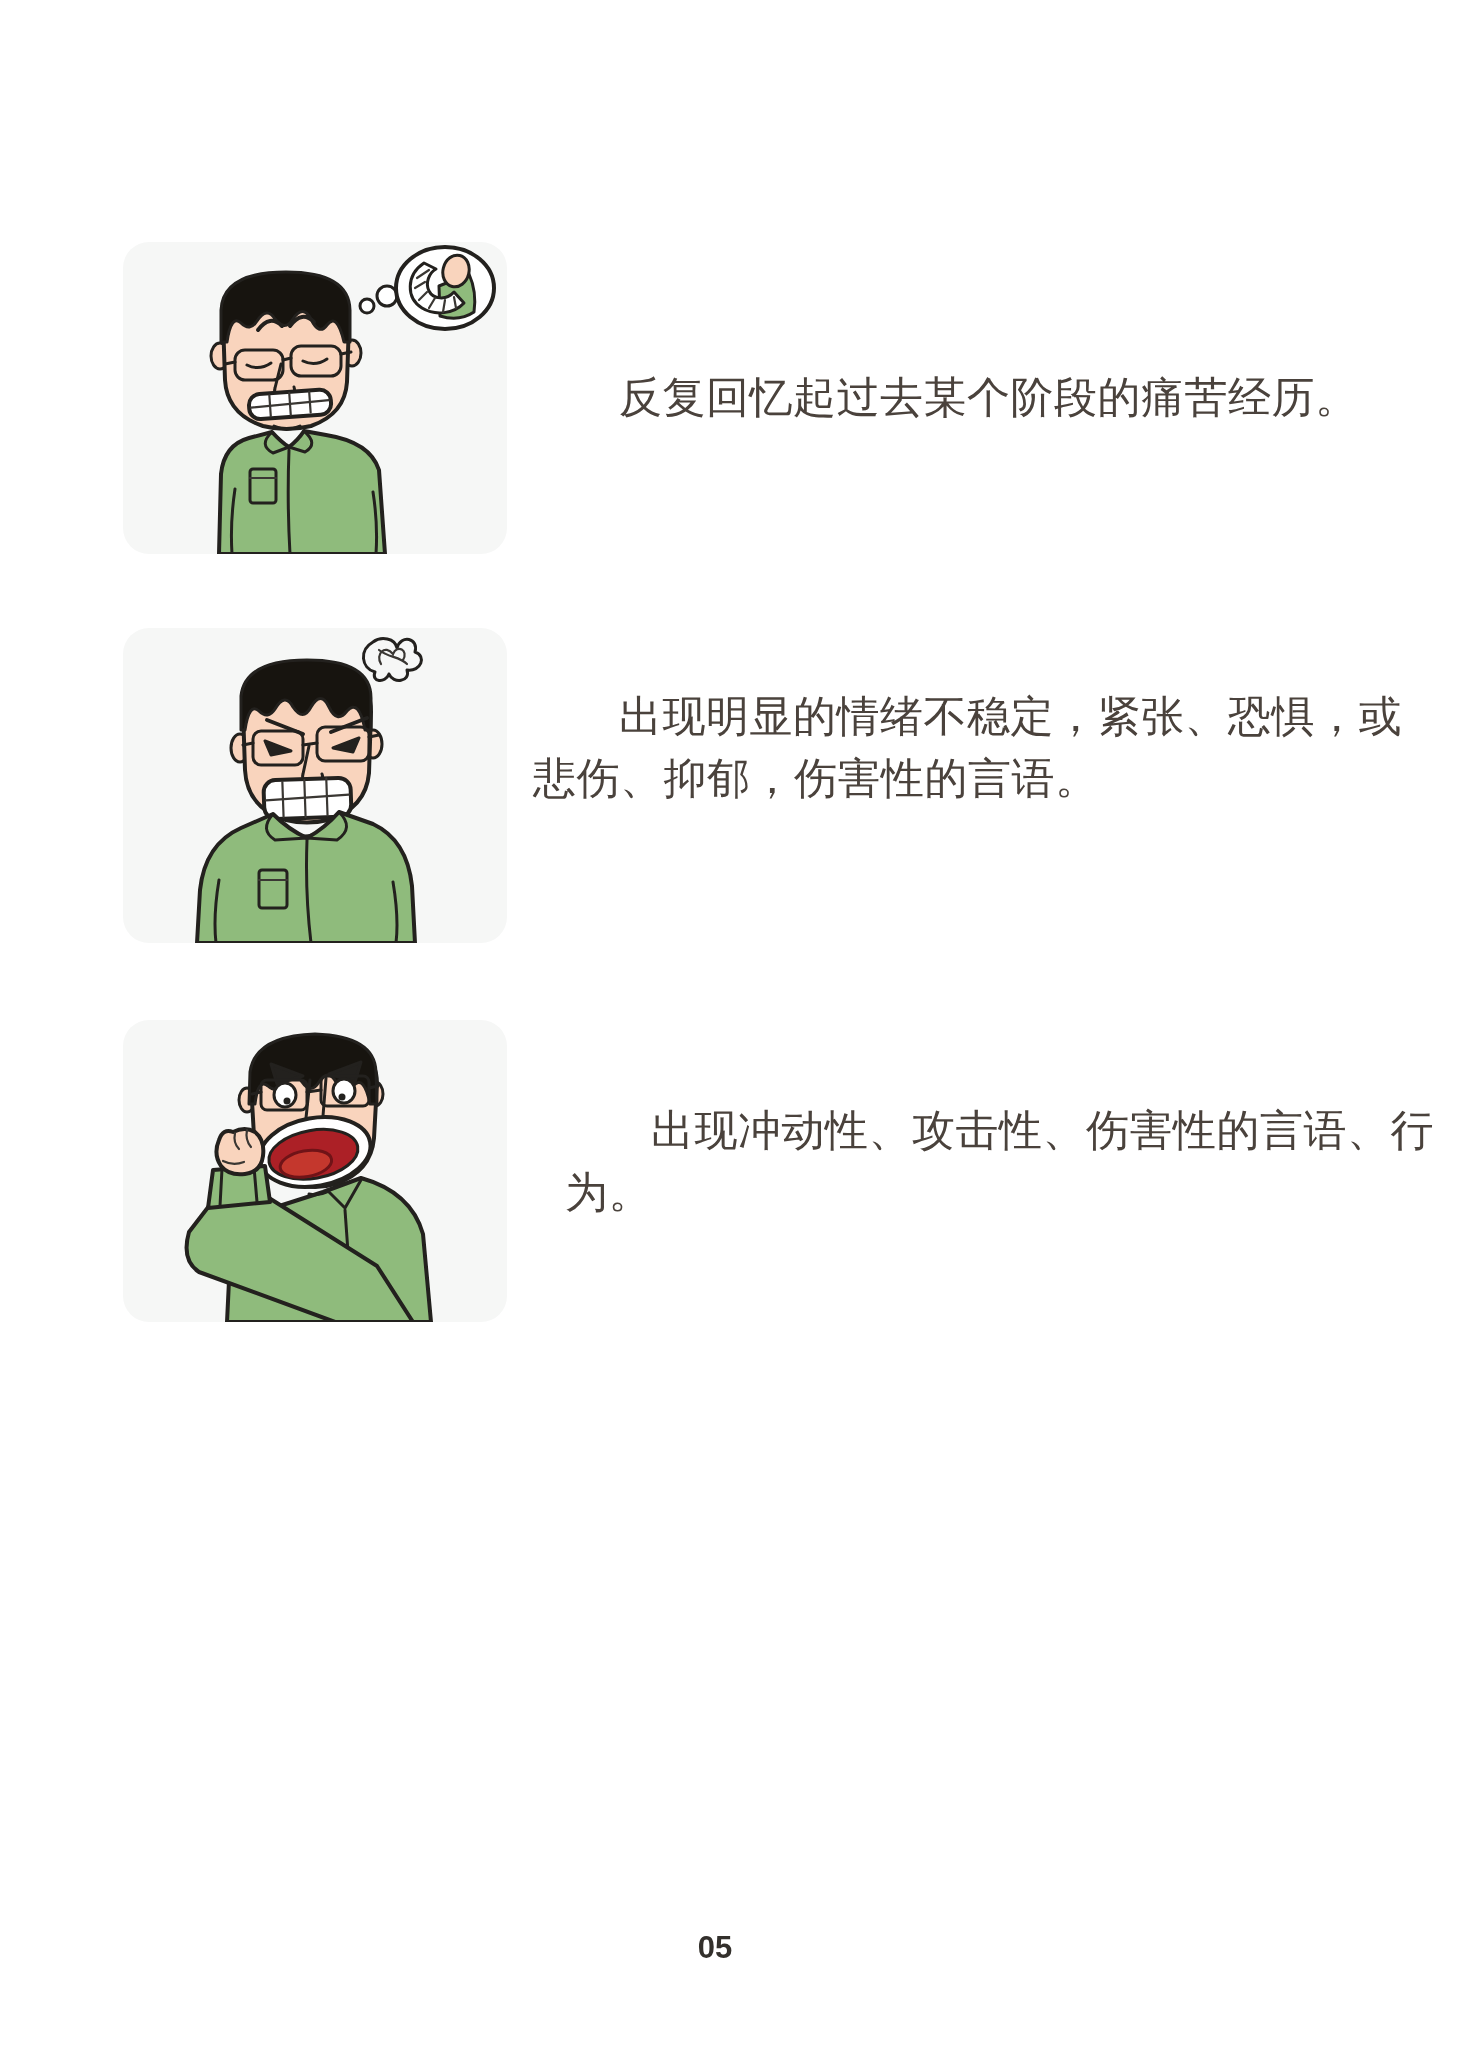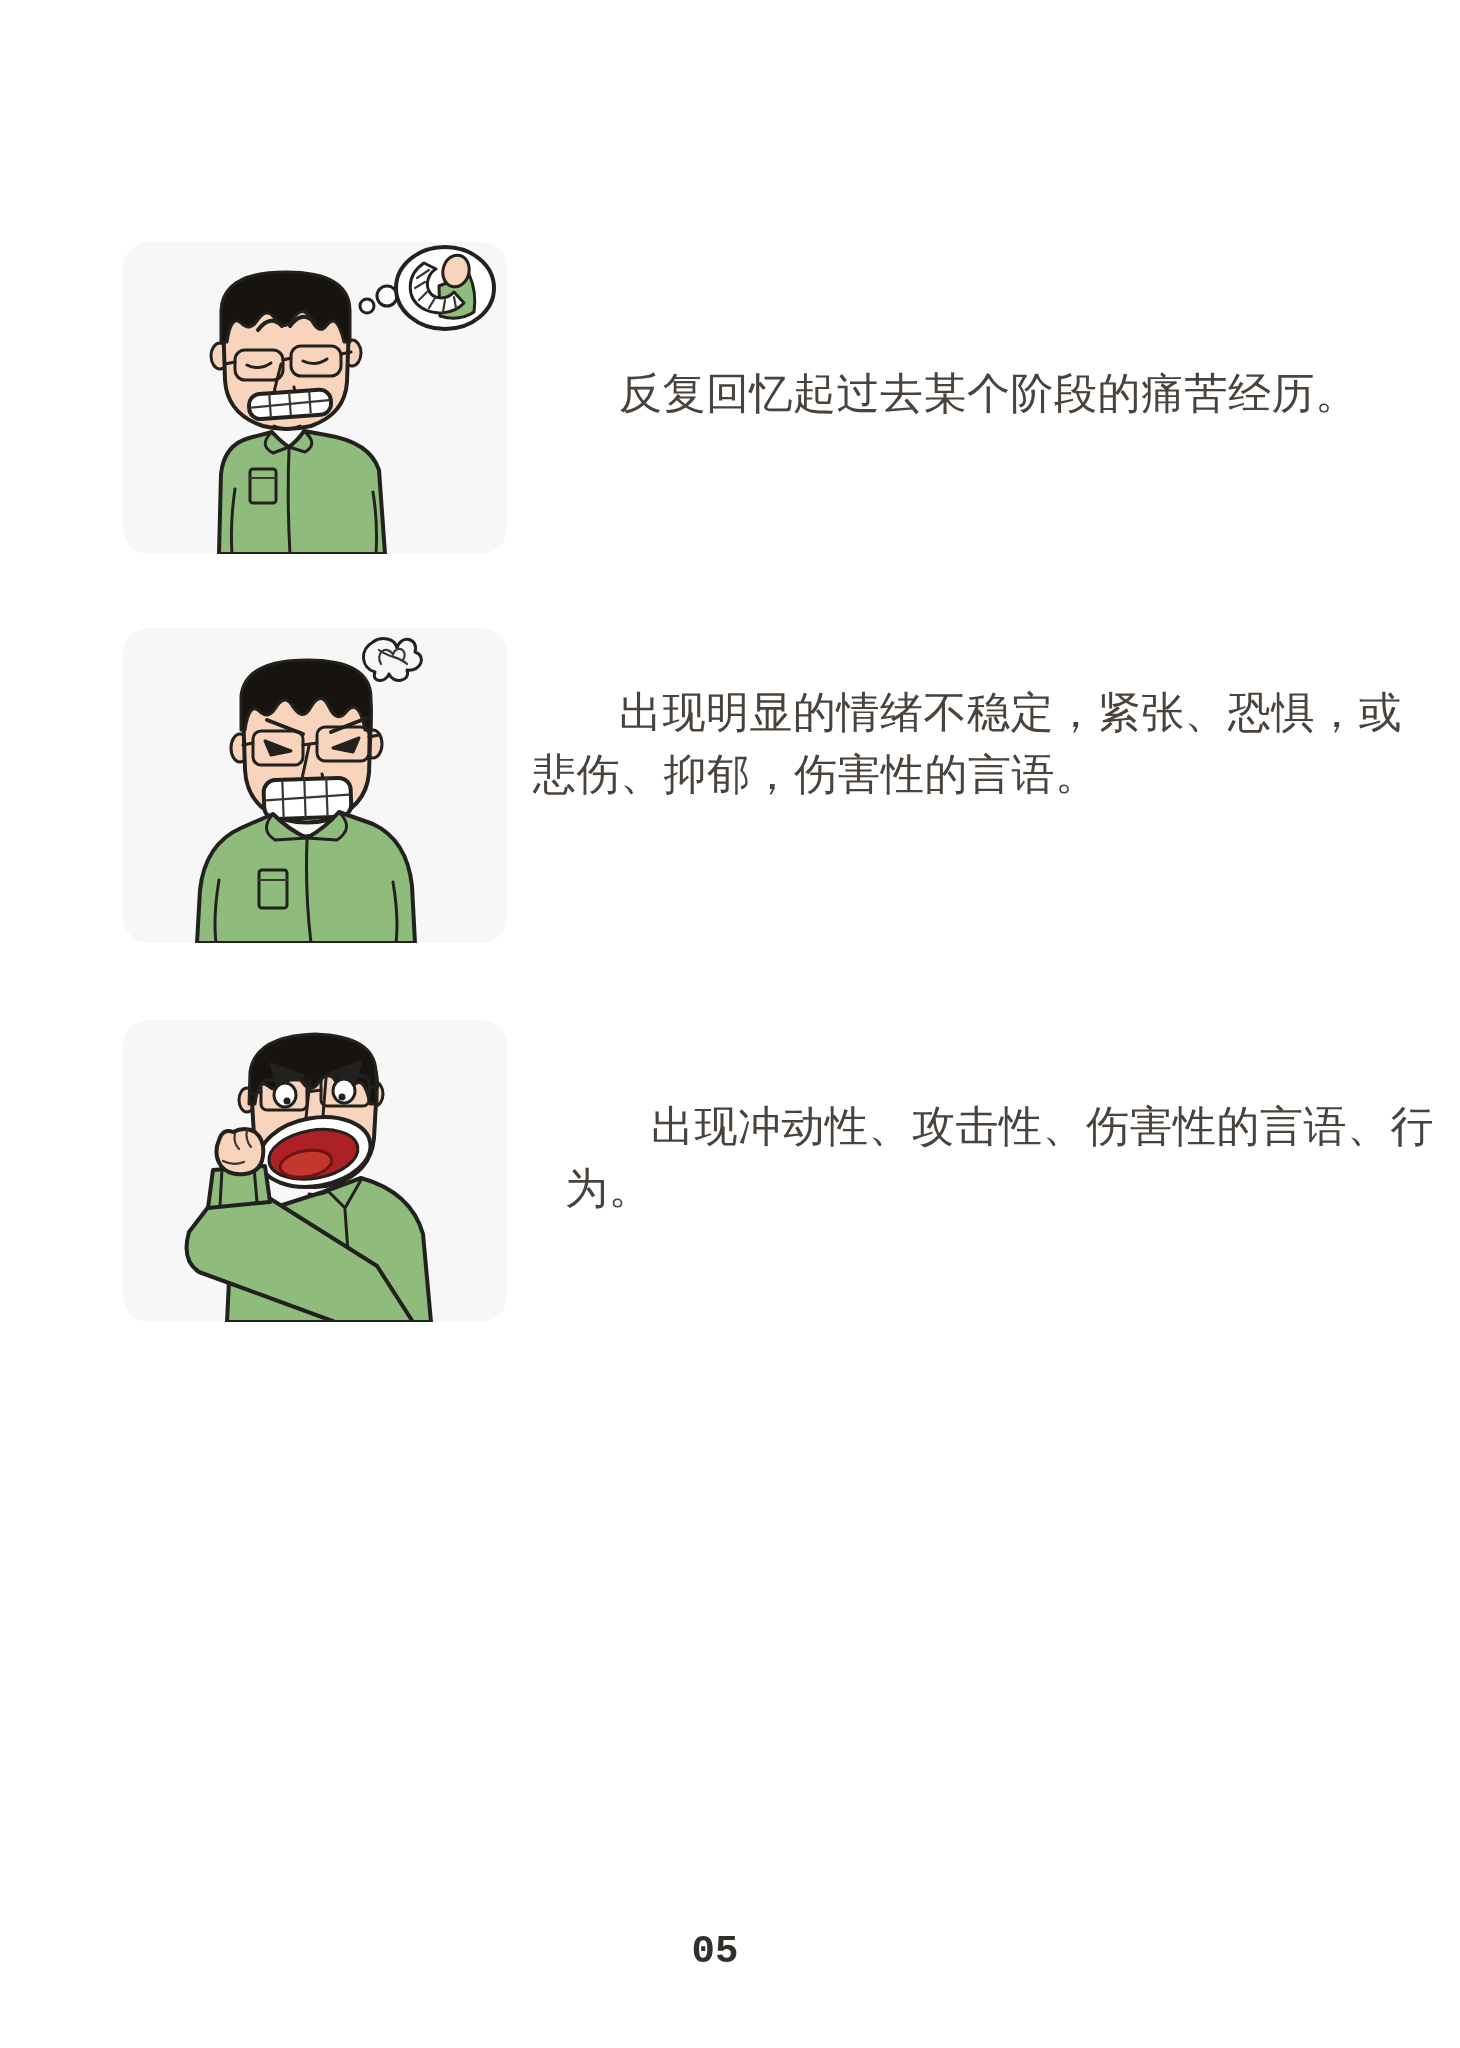--- a/index.html
+++ b/index.html
@@ -1,19 +1,19 @@
 <!DOCTYPE html>
 <html><head>
 <meta charset="utf-8">
 <style>
   html,body { margin:0; padding:0; }
   .page {
     position:relative; width:1460px; height:2048px;
     background:#ffffff; overflow:hidden;
-    font-family:Liberation Mono, monospace;
+    font-family:Liberation Sans, sans-serif;
   }
   .panel {
     position:absolute; left:123px; width:384px;
     background:#f6f7f6; border-radius:26px; overflow:hidden;
   }
   .panel-1 { top:242px; height:312px; }
   .panel-2 { top:628px; height:315px; }
   .panel-3 { top:1020px; height:302px; }
   .panel svg { display:block; width:100%; height:100%; }
 
@@ -23,21 +23,21 @@
     letter-spacing:0.5px;
   }
   .tb-1 { top:366px; }
   .tb-2 { top:685px; }
   .tb-3 { top:1099px;margin-left:32px; }
   .line { white-space:nowrap; }
   .line.first { text-indent:86px; }
 
   .page-number {
     position:absolute; top:1930px; left:0; width:1430px;
-    text-align:center; font-weight:bold; font-size:39px; color:#33302c;
+    text-align:center; font-weight:bold; font-size:31px; color:#33302c;
   }
 
   
   .ln  { fill:none; stroke:#23211e; stroke-width:4; stroke-linecap:round; stroke-linejoin:round; }
   .ln3 { fill:none; stroke:#23211e; stroke-width:3; stroke-linecap:round; stroke-linejoin:round; }
   .ln2 { fill:none; stroke:#3a3733; stroke-width:2.2; stroke-linecap:round; }
   .filled { stroke:#23211e; stroke-width:4; stroke-linejoin:round; }
   .filled3 { stroke:#23211e; stroke-width:3; stroke-linejoin:round; }
 </style>
 </head>

